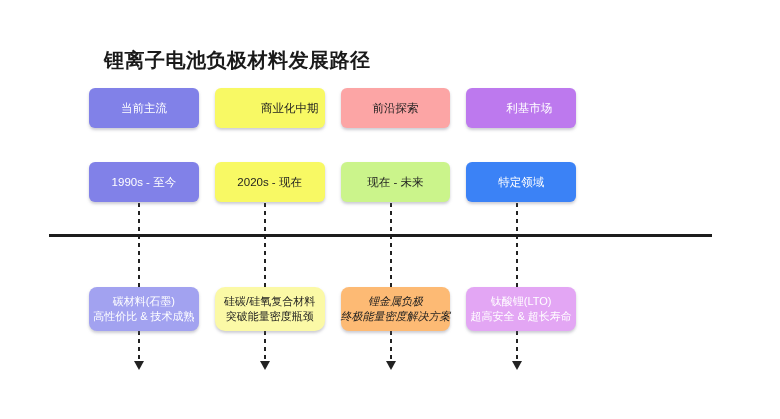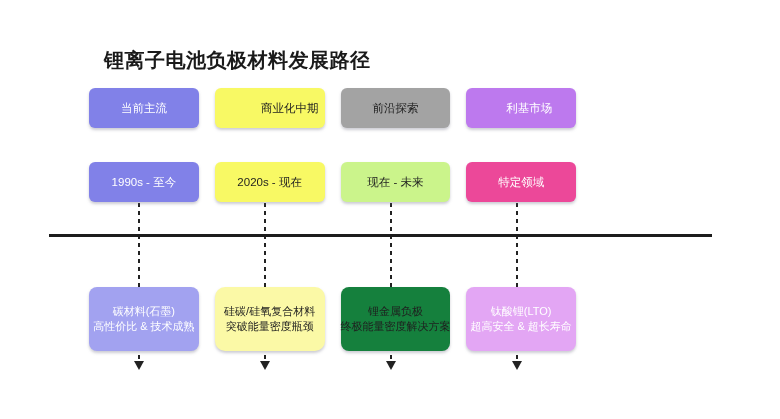--- a/index.html
+++ b/index.html
@@ -42,21 +42,21 @@
   }
   .stage-box{top:88px;height:40px;}
   .period-box{top:162px;height:40px;}
   .material-box{
     top:287px;height:40px;
     flex-direction:column;
     justify-content:center;
     line-height:1.4;
     font-size:11px;
     border-radius:8px;
-    padding:12px 2px;
+    padding:2px 2px;
   }
   .material-box span{display:block;white-space:nowrap;}
   .dash-line{
     position:absolute;
     left:50%;top:203px;
     width:2px;height:160px;
     margin-left:-1px;
     background:repeating-linear-gradient(to bottom,#222222 0 4px,transparent 4px 8px);
     z-index:0;
   }
@@ -116,33 +116,33 @@
       <div class="box period-box" style="background: rgb(248, 249, 100); color: rgb(31, 31, 31);">2020s - 现在</div>
       <div class="box material-box" style="background: rgb(251, 249, 166); color: rgb(31, 31, 31); border-radius: 10px;">
         <span>硅碳/硅氧复合材料</span>
         <span>突破能量密度瓶颈</span>
       </div>
     </div>
 
     <div class="col">
       <div class="dash-line"></div>
       <div class="dash-arrow"></div>
-      <div class="box stage-box" style="background: #a3a3a3; color: rgb(31, 31, 31);">前沿探索</div>
+      <div class="box stage-box" style="background: #fca5a5; color: rgb(31, 31, 31);">前沿探索</div>
       <div class="box period-box" style="background: rgb(203, 244, 139); color: rgb(31, 31, 31);">现在 - 未来</div>
-      <div class="box material-box" style="background: #15803d; color: rgb(31, 31, 31);">
+      <div class="box material-box" style="background: #fdba74; color: rgb(31, 31, 31); font-style: italic;">
         <span>锂金属负极</span>
         <span>终极能量密度解决方案</span>
       </div>
     </div>
 
     <div class="col">
       <div class="dash-line"></div>
       <div class="dash-arrow"></div>
       <div class="box stage-box" style="background: rgb(189, 121, 238); color: rgb(255, 255, 255); padding-left: 16px;">利基市场</div>
-      <div class="box period-box" style="background: #ec4899; color: rgb(255, 255, 255);">特定领域</div>
+      <div class="box period-box" style="background: #3b82f6; color: rgb(255, 255, 255);">特定领域</div>
       <div class="box material-box" style="background: rgb(227, 166, 244); color: rgb(255, 255, 255);">
         <span>钛酸锂(LTO)</span>
         <span>超高安全 &amp; 超长寿命</span>
       </div>
     </div>
 
   </div>
 </div>
 
 </body></html>

